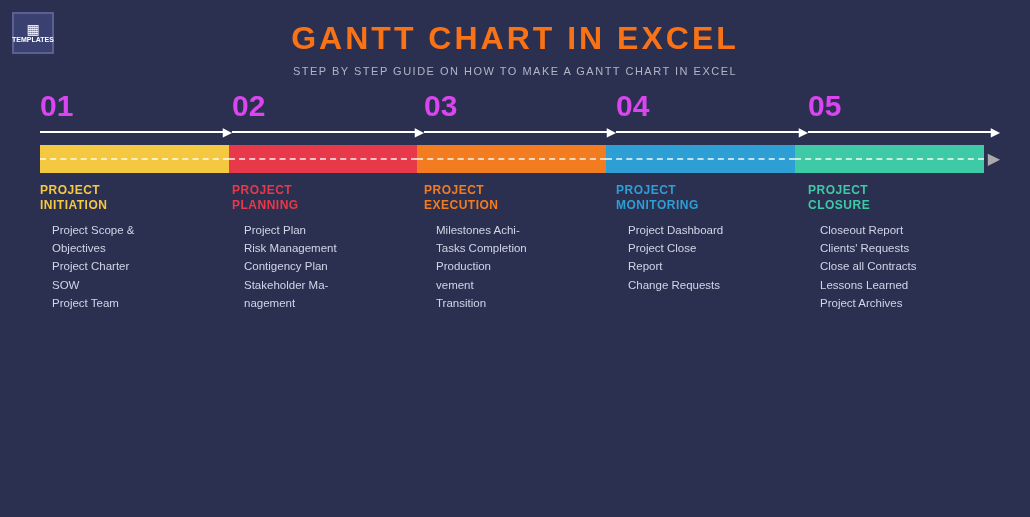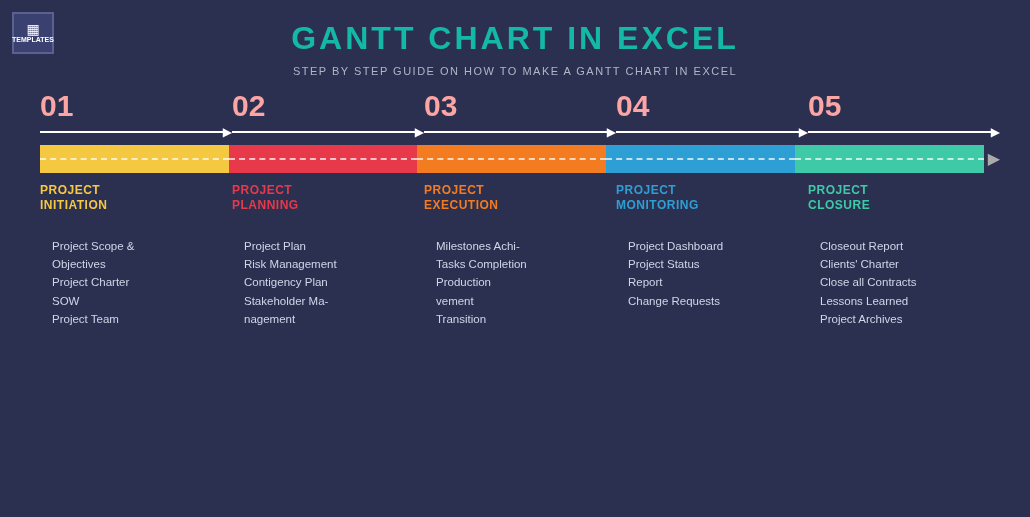--- a/index.html
+++ b/index.html
@@ -52,21 +52,21 @@
     }
 
     .header {
       text-align: center;
       margin-bottom: 8px;
     }
 
     .main-title {
       font-size: 32px;
       font-weight: 900;
-      color: #14b8a6;
+      color: #f97316;
       letter-spacing: 3px;
       text-transform: uppercase;
       margin-bottom: 6px;
     }
 
     .subtitle {
       font-size: 11px;
       color: #b0b5c8;
       letter-spacing: 1.5px;
       text-transform: uppercase;
@@ -89,21 +89,21 @@
       flex: 1;
       display: flex;
       flex-direction: column;
       align-items: flex-start;
       position: relative;
     }
 
     .phase-num {
       font-size: 30px;
       font-weight: 900;
-      color: #fca5a5;
+      color: #d946ef;
       line-height: 1;
       margin-bottom: 4px;
     }
 
     .phase-arrow-line {
       display: flex;
       align-items: center;
       width: 100%;
     }
 
@@ -167,21 +167,21 @@
     .phase-col {
       flex: 1;
       padding-right: 8px;
     }
 
     .phase-title {
       font-size: 12px;
       font-weight: 900;
       text-transform: uppercase;
       line-height: 1.3;
-      margin-bottom: 24px;
+      margin-bottom: 8px;
       letter-spacing: 0.5px;
     }
 
     .phase-title-1 { color: #f5c842; }
     .phase-title-2 { color: #e8394a; }
     .phase-title-3 { color: #f47c20; }
     .phase-title-4 { color: #2e9fd4; }
     .phase-title-5 { color: #3ec9a7; }
 
     .phase-items {
@@ -309,31 +309,31 @@
           <li>Production</li>
           <li>vement</li>
           <li>Transition</li>
         </ul>
       </div>
 
       <div class="phase-col">
         <div class="phase-title phase-title-4">PROJECT<br>MONITORING</div>
         <ul class="phase-items">
           <li>Project Dashboard</li>
-          <li>Project Status</li>
+          <li>Project Close</li>
           <li>Report</li>
           <li>Change Requests</li>
         </ul>
       </div>
 
       <div class="phase-col">
         <div class="phase-title phase-title-5">PROJECT<br>CLOSURE</div>
         <ul class="phase-items">
           <li>Closeout Report</li>
-          <li>Clients' Charter</li>
+          <li>Clients' Requests</li>
           <li>Close all Contracts</li>
           <li>Lessons Learned</li>
           <li>Project Archives</li>
         </ul>
       </div>
 
     </div>
   </div>
 </div>
 

